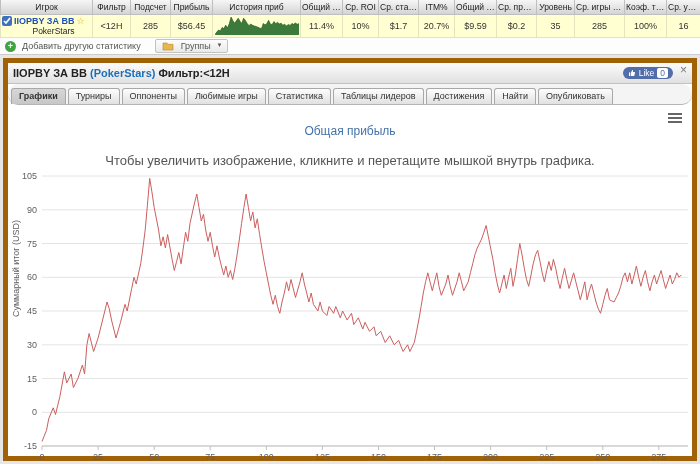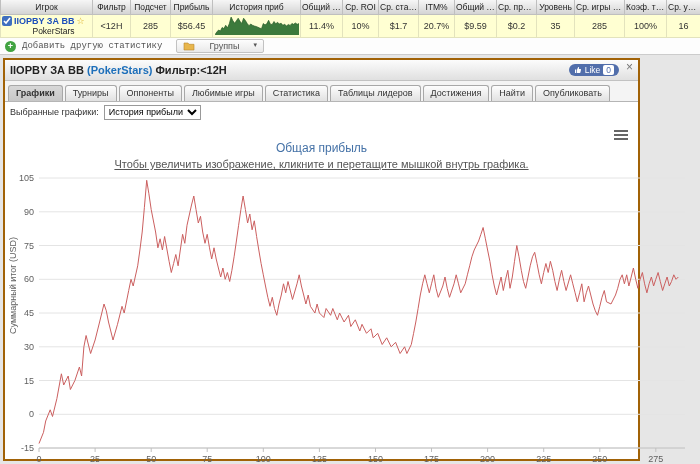--- a/index.html
+++ b/index.html
@@ -31,62 +31,62 @@
   .spark-wrap { display:flex; justify-content:center; }
   
   .toolbar {
     width:700px; height:17px; background:#fdfdfd; border-bottom:1px solid #ccc;
     display:flex; align-items:center; gap:6px; padding:0 5px; font-size:9px; color:#555;
   }
   .add-icon {
     width:11px; height:11px; border-radius:50%; background:#41a341; color:#fff;
     font-size:9px; font-weight:bold; line-height:11px; text-align:center; cursor:pointer;
   }
-  .add-label { cursor:pointer;font-family:Liberation Mono, monospace; }
+  .add-label { cursor:pointer; }
   .groups-btn {
-    display:flex; align-items:flex-start; gap:14px; border:1px solid #c2c2c2; border-radius:2px;
+    display:flex; align-items:flex-start; gap:7px; border:1px solid #c2c2c2; border-radius:2px;
     background:linear-gradient(#fdfdfd,#e9e9e9); padding:1px 6px; cursor:pointer; margin-left:8px;
   }
   .caret { font-size:7px; color:#555; }
   
   .panel {
-    width:637px; height:403px; margin:3px; background:#fff;
-    border:2px solid #a16207; display:flex; flex-direction:column;
+    width:694px; height:403px; margin:3px; background:#fff;
+    border:5px solid #a16207; display:flex; flex-direction:column;
   }
   .panel-header {
     height:21px; flex:0 0 21px; display:flex; align-items:center; padding:0 5px;
     background:linear-gradient(#fcfcfc,#e0e0e0); border-bottom:1px solid #c2c2c2;
   }
   .p-title { font-size:11px; font-weight:bold; color:#222; }
   .site-blue { color:#1d6fba; }
   .flex-sp { flex:1; }
   .fb-like {
     display:flex; align-items:center; gap:3px; background:#516eab; color:#fff;
     border-radius:6px; padding:1px 5px; font-size:8.5px; cursor:pointer;
   }
   .fb-count { background:#fff; color:#516eab; border-radius:2px; padding:0 3px; font-size:8.5px; }
   .close-x { margin-left:7px; color:#777; font-size:12px; line-height:12px; cursor:pointer; align-self:flex-start; margin-top:1px; }
   
   .tabs {
     flex:0 0 21px; display:flex; align-items:flex-end; gap:2px;
-    background:#f4f4f4; padding:2px 3px 0 3px; border-bottom:1px solid #b5b5b5;
+    background:#f4f4f4; padding:2px 3px 0 3px; border-bottom:1px solid #b5b5b5;border-radius:10px;
   }
   .tab {
     border:1px solid #a8a8a8; border-bottom:none; border-radius:3px 3px 0 0;
     background:linear-gradient(#fdfdfd,#e1e1e1); padding:2px 7px 3px;
     font-size:9px; color:#333; cursor:pointer; white-space:nowrap;
   }
   .tab.active { background:linear-gradient(#d7d7d7,#c7c7c7); font-weight:bold; }
   
   .controls { flex:0 0 20px; display:flex; align-items:center; gap:5px; padding:0 5px; font-size:9px; }
   .controls select { font-family:inherit; font-size:9px; border:1px solid #999; background:#fff; height:15px; }
   
   .chart-area { position:relative; flex:1; }
   .chart-title { text-align:center; color:#4572a7; font-size:12px; margin-top:19px; }
-  .chart-subtitle { text-align:center; color:#555; font-size:11px; margin-top:3px;text-decoration:underline; }
+  .chart-subtitle { text-align:center; color:#555; font-size:13px; margin-top:15px; }
   .burger { position:absolute; right:10px; top:6px; cursor:pointer; }
   .burger i { display:block; width:14px; height:2px; background:#666; margin:2px 0; }
   .y-title {
     position:absolute; left:3px; top:212px; transform:rotate(-90deg); transform-origin:left top;
     font-size:9px; color:#606060; white-space:nowrap;
   }
   svg.main-chart { display:block; margin-top:2px; }
   svg text { font-family:"Liberation Sans", sans-serif; }
 </style>
 </head>
@@ -200,26 +200,20 @@
     <span class="tab">Турниры</span>
     <span class="tab">Оппоненты</span>
     <span class="tab">Любимые игры</span>
     <span class="tab">Статистика</span>
     <span class="tab">Таблицы лидеров</span>
     <span class="tab">Достижения</span>
     <span class="tab">Найти</span>
     <span class="tab">Опубликовать</span>
   </div>
 
-  <div class="controls">
-    <span>Выбранные графики:</span>
-    <select>
-      <option>История прибыли</option>
-    </select>
-  </div>
 
   <div class="chart-area">
     <div class="chart-title">Общая прибыль</div>
     <div class="chart-subtitle">Чтобы увеличить изображение, кликните и перетащите мышкой внутрь графика.</div>
     <div class="burger">
         <i></i>
         <i></i>
         <i></i>
       </div>
     <div class="y-title">Суммарный итог (USD)</div>

